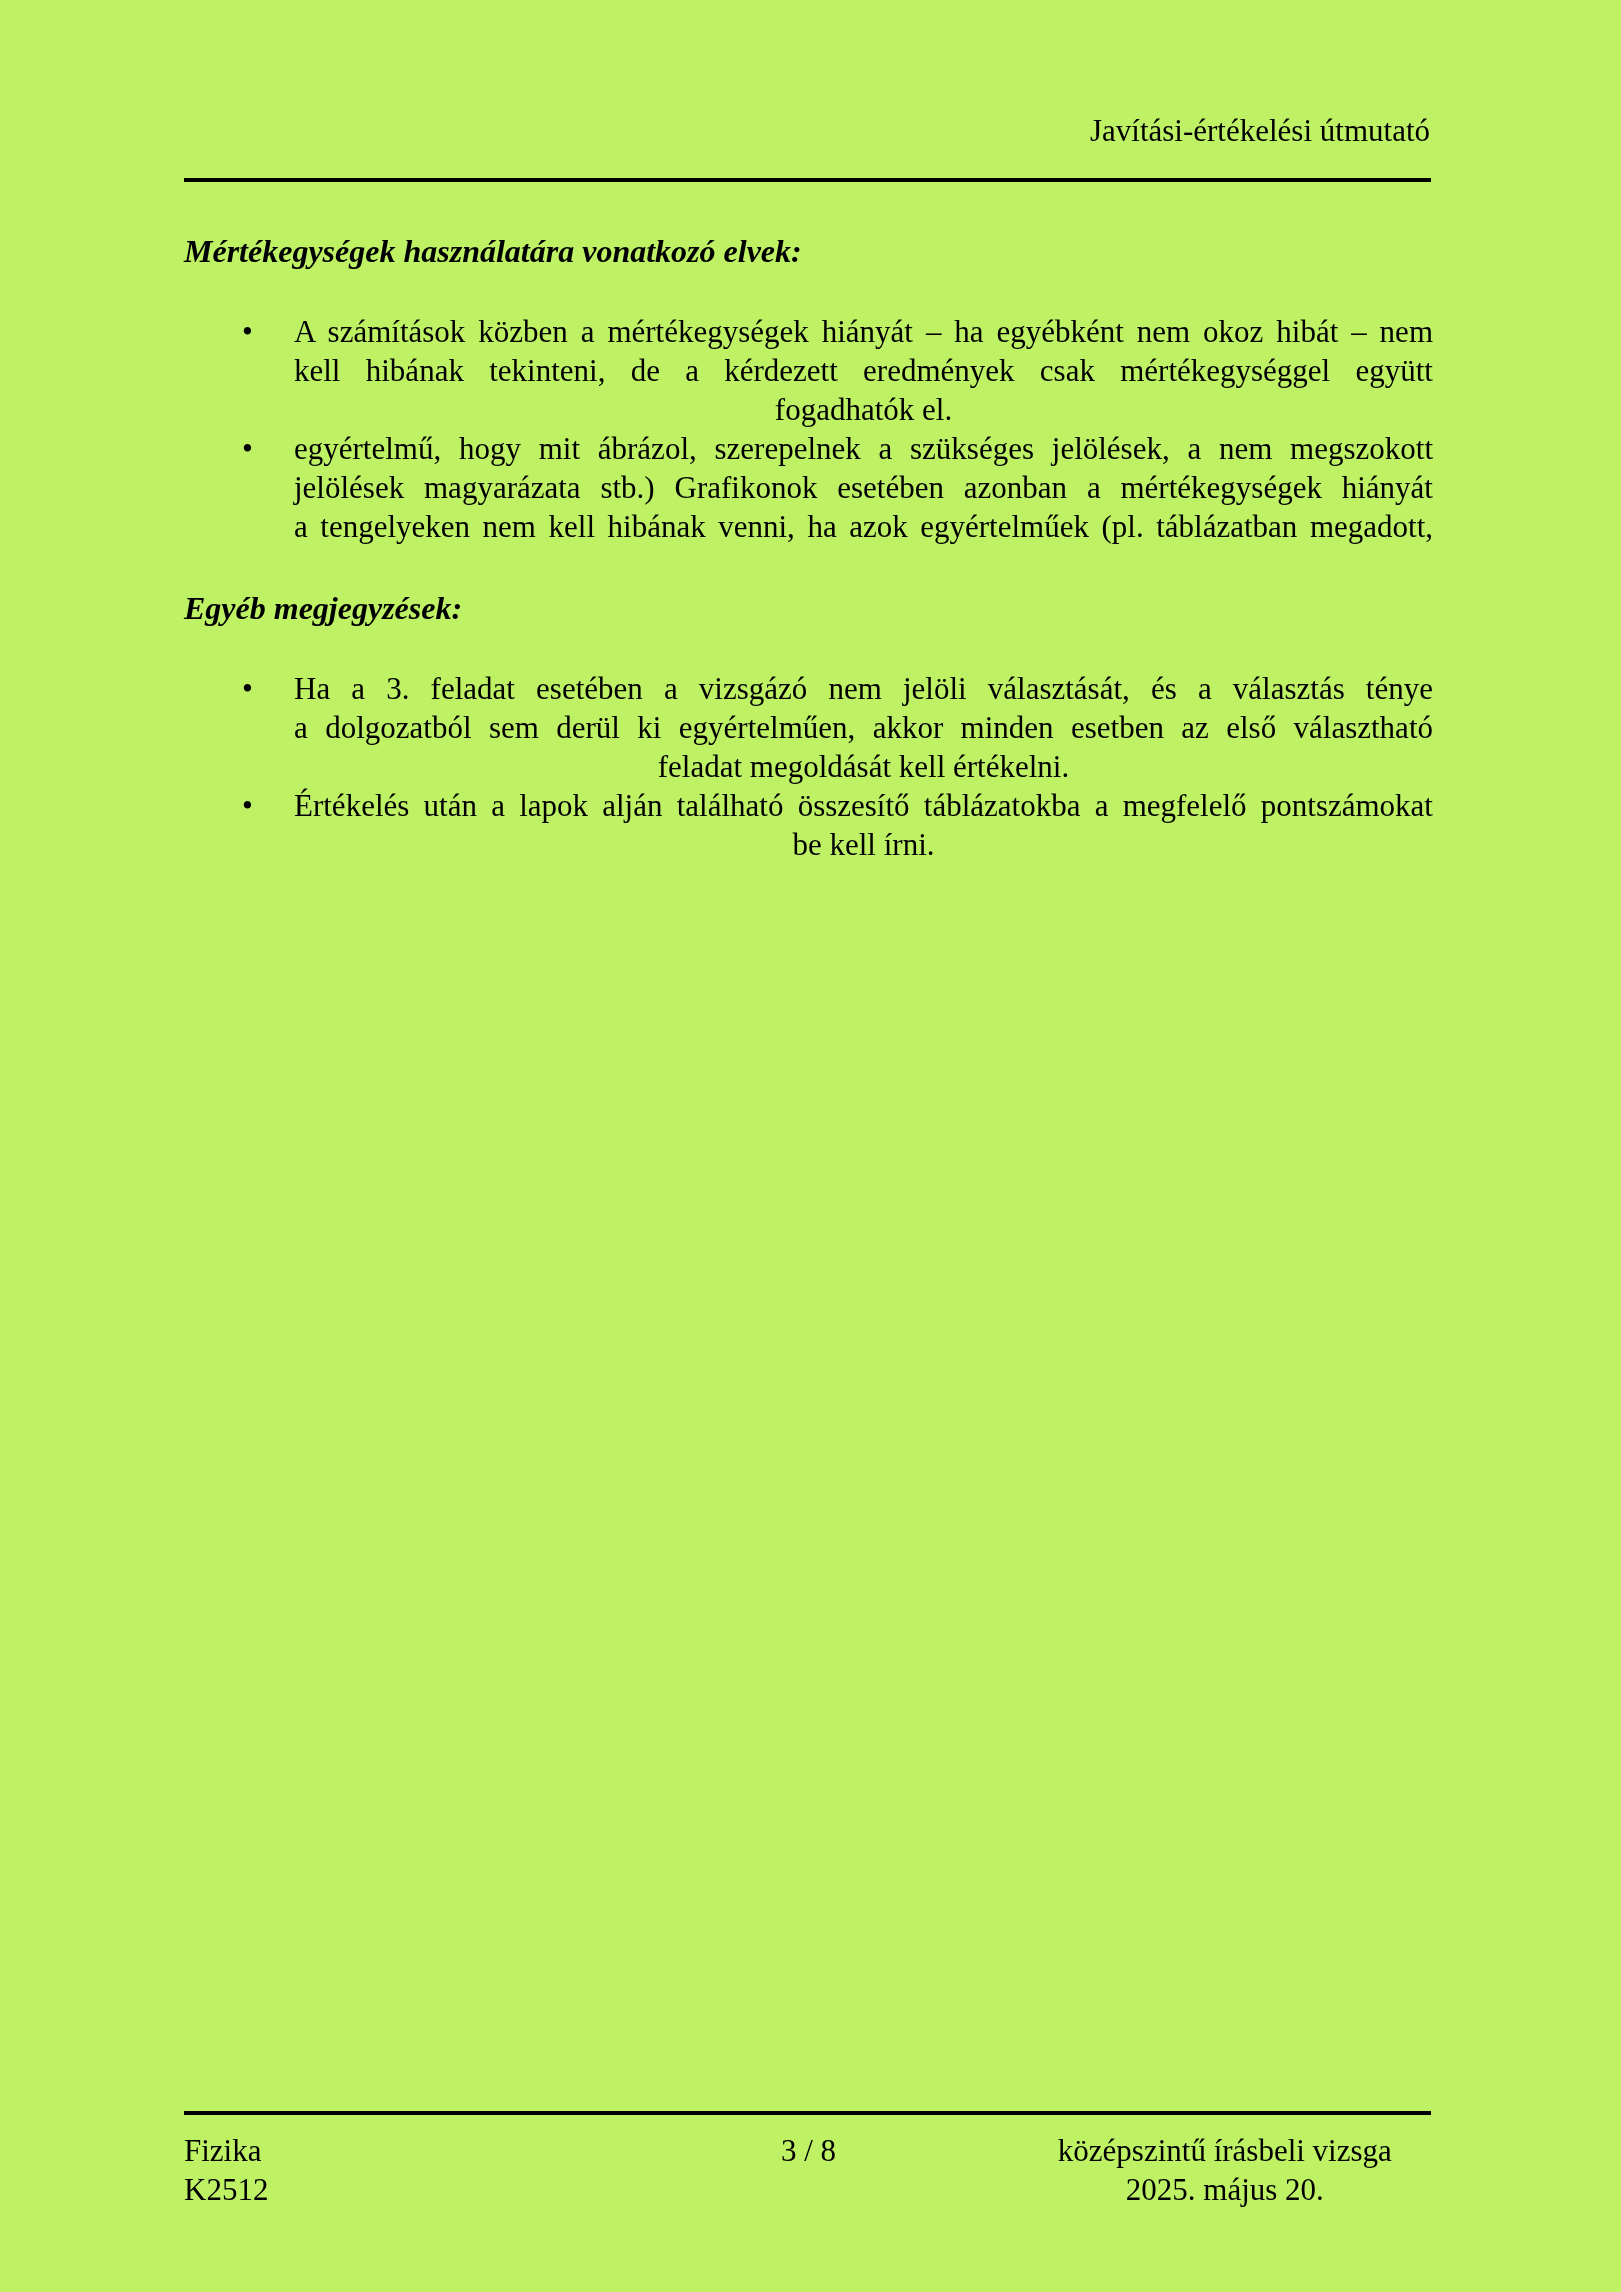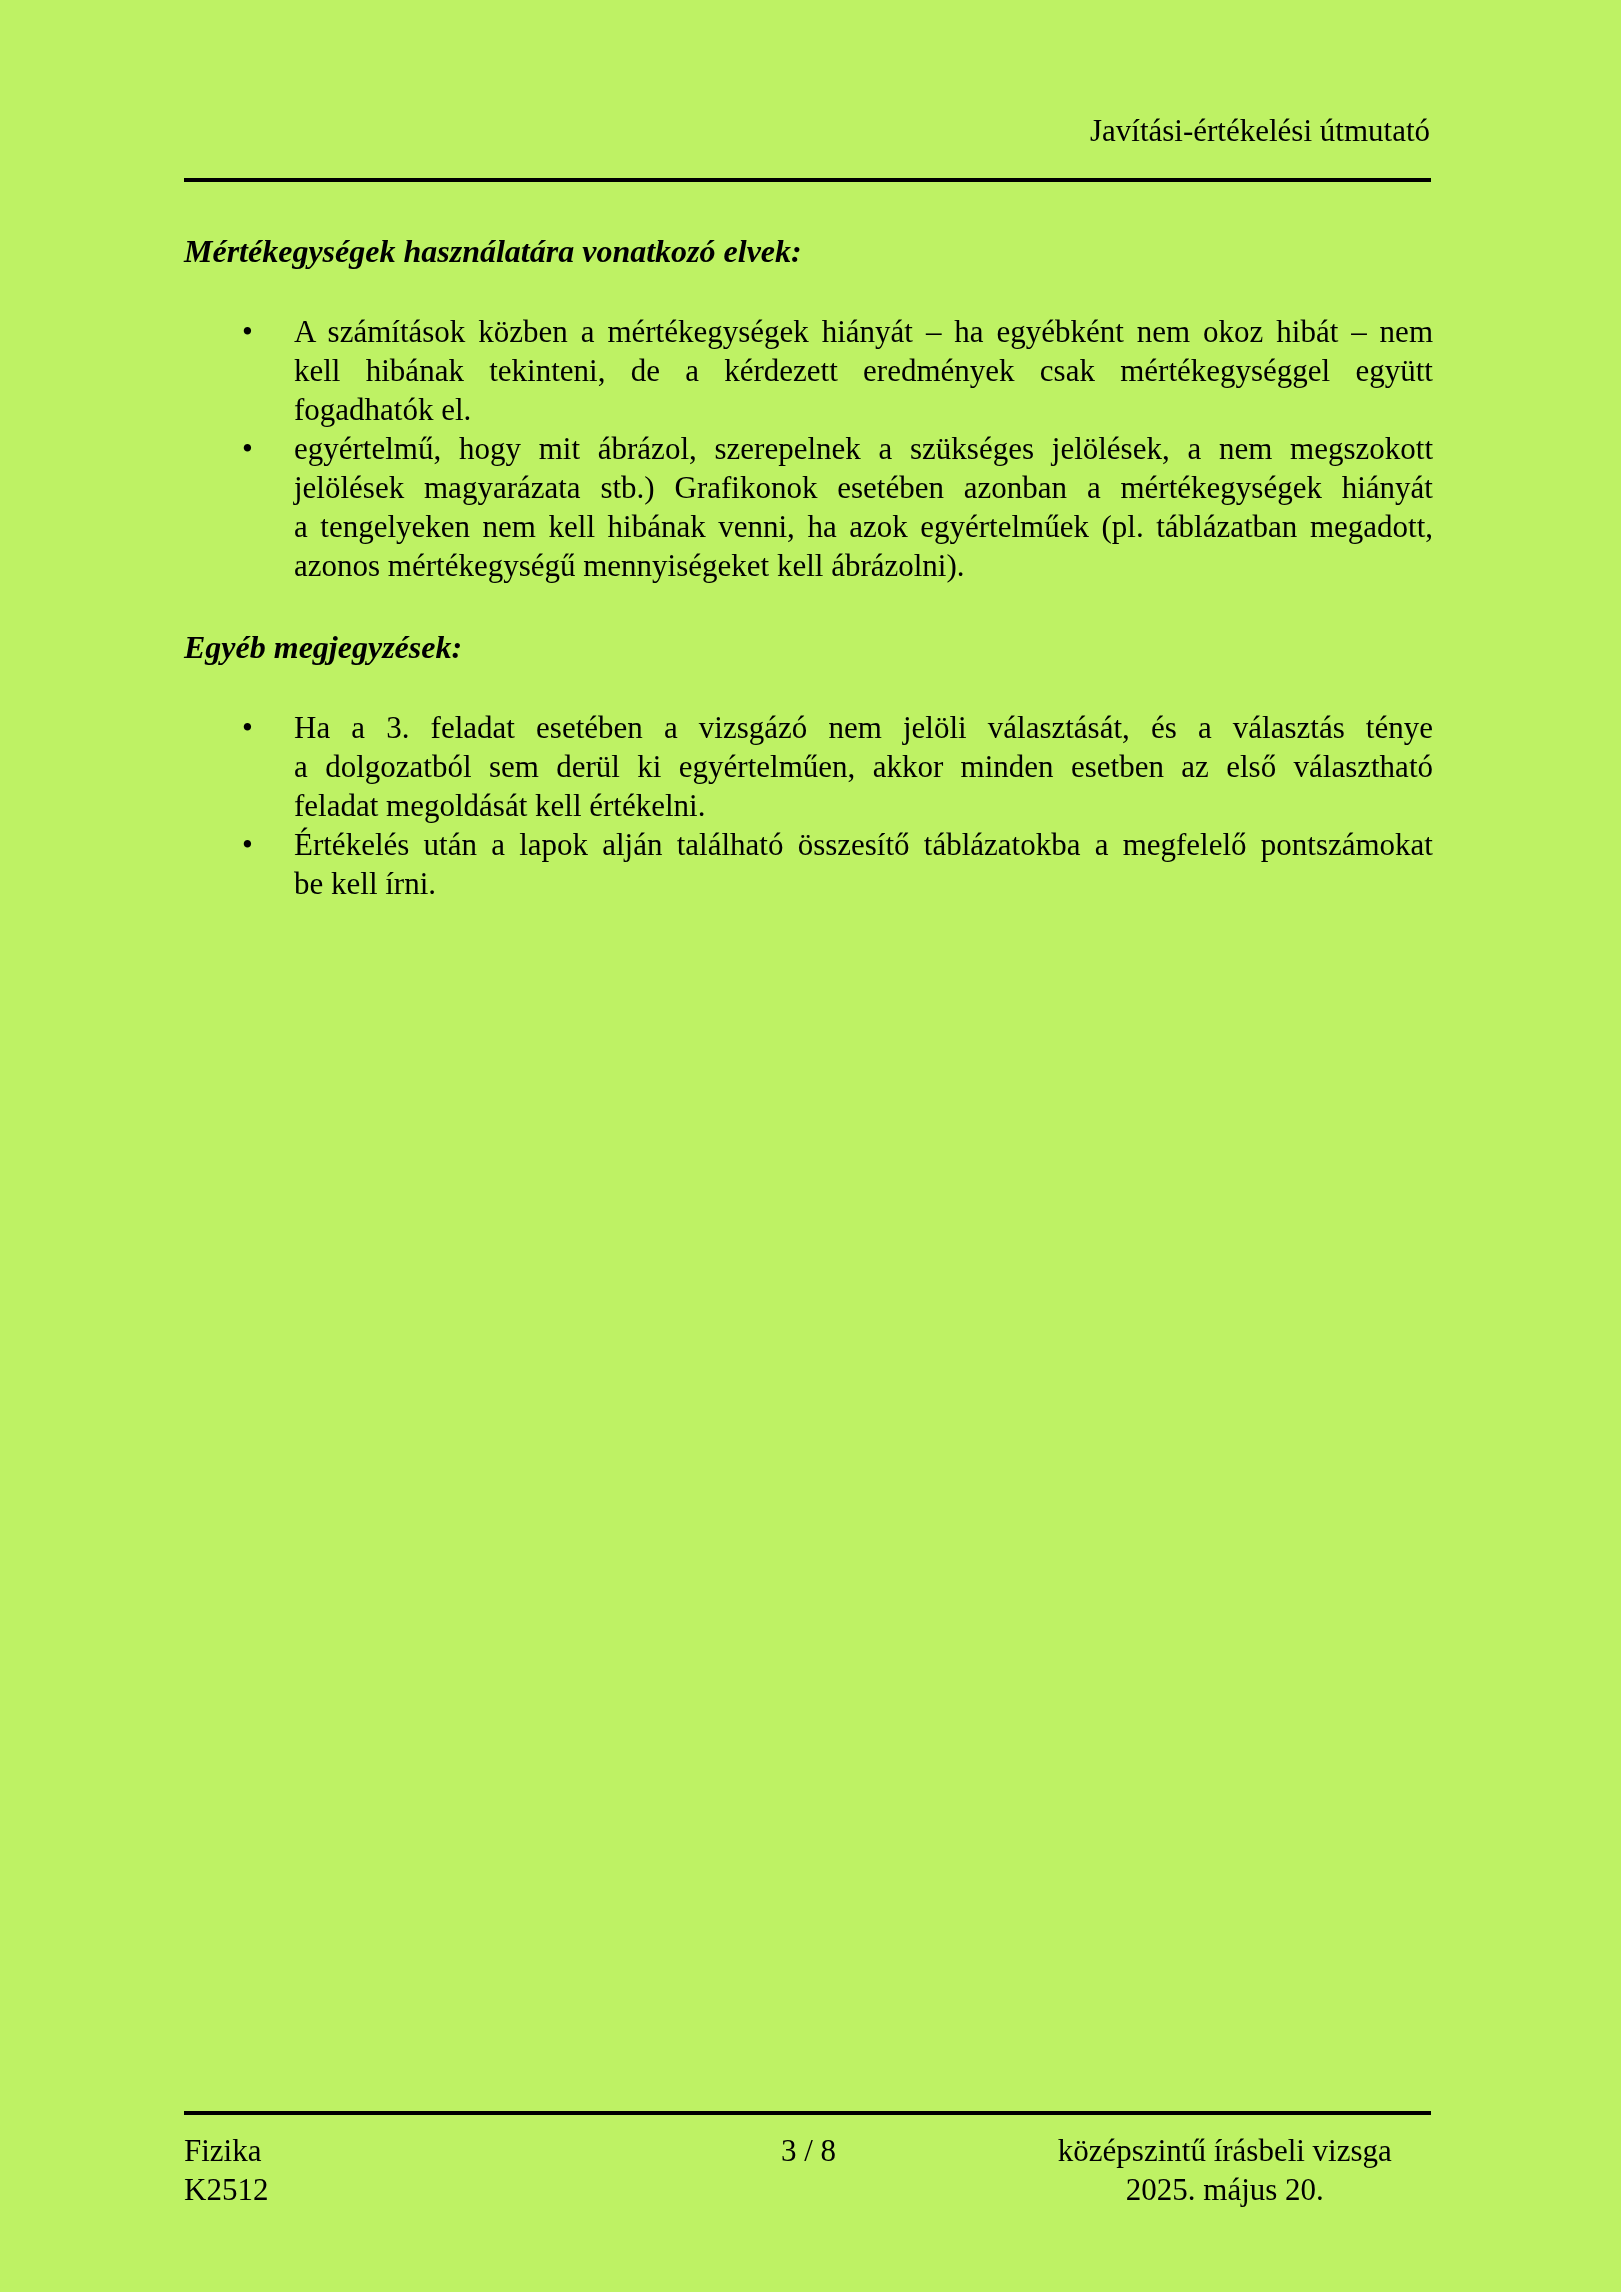--- a/index.html
+++ b/index.html
@@ -60,21 +60,21 @@
     position: relative;
     padding-left: 110px;
     margin: 0;
   }
   .marker {
     position: absolute;
     left: 58px;
     top: 0;
     line-height: 39px;
   }
-  .line { text-align: left; }
+  .line { text-align: center; }
   .line.j {
     text-align: justify;
     text-align-last: justify;
   }
 
   .footer {
     position: absolute;
     top: 2131px;
     left: 184px;
     width: 1249px;
@@ -104,21 +104,20 @@
         <span class="marker">•</span>
         <div class="line j">A számítások közben a mértékegységek hiányát – ha egyébként nem okoz hibát – nem</div>
         <div class="line j">kell hibának tekinteni, de a kérdezett eredmények csak mértékegységgel együtt</div>
         <div class="line">fogadhatók el.</div>
       </li>
       <li>
         <span class="marker">•</span>
         <div class="line j">egyértelmű, hogy mit ábrázol, szerepelnek a szükséges jelölések, a nem megszokott</div>
         <div class="line j">jelölések magyarázata stb.) Grafikonok esetében azonban a mértékegységek hiányát</div>
         <div class="line j">a tengelyeken nem kell hibának venni, ha azok egyértelműek (pl. táblázatban megadott,</div>
-        <div class="line">azonos mértékegységű mennyiségeket kell ábrázolni).</div>
       </li>
     </ul>
 
     <h2 class="sec-heading second">Egyéb megjegyzések:</h2>
 
     <ul class="bullets">
       <li>
         <span class="marker">•</span>
         <div class="line j">Ha a 3. feladat esetében a vizsgázó nem jelöli választását, és a választás ténye</div>
         <div class="line j">a dolgozatból sem derül ki egyértelműen, akkor minden esetben az első választható</div>

